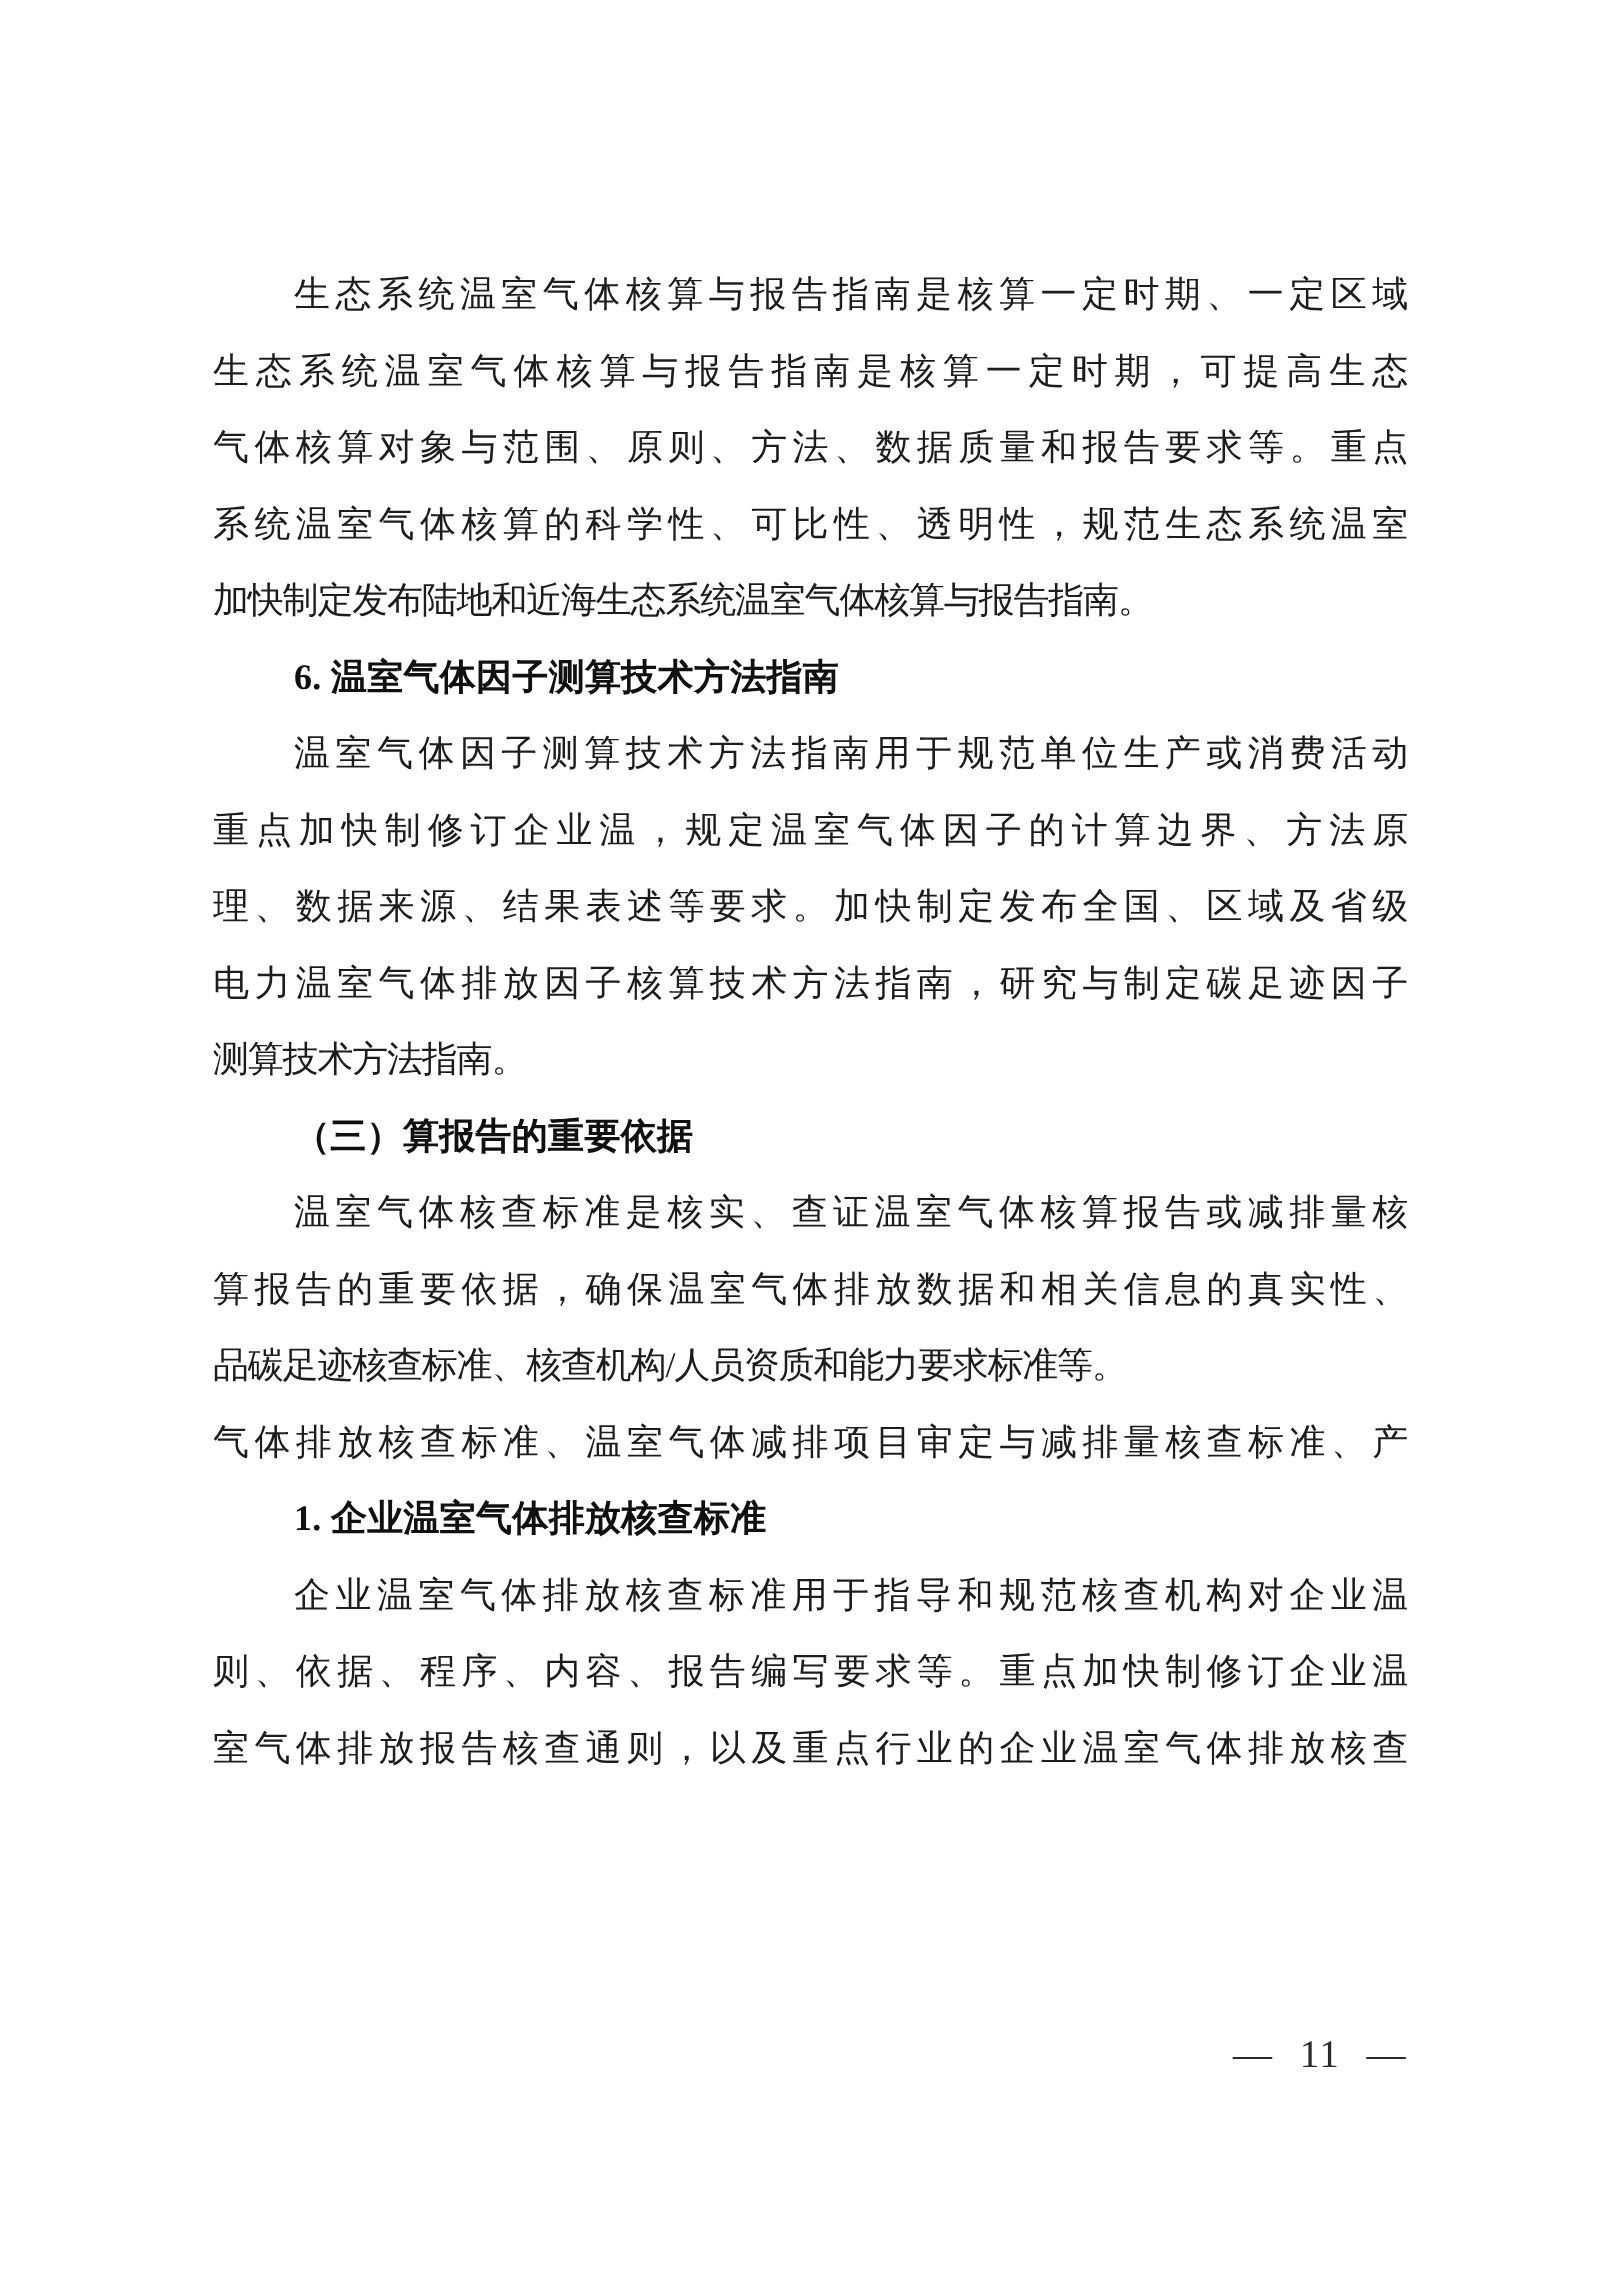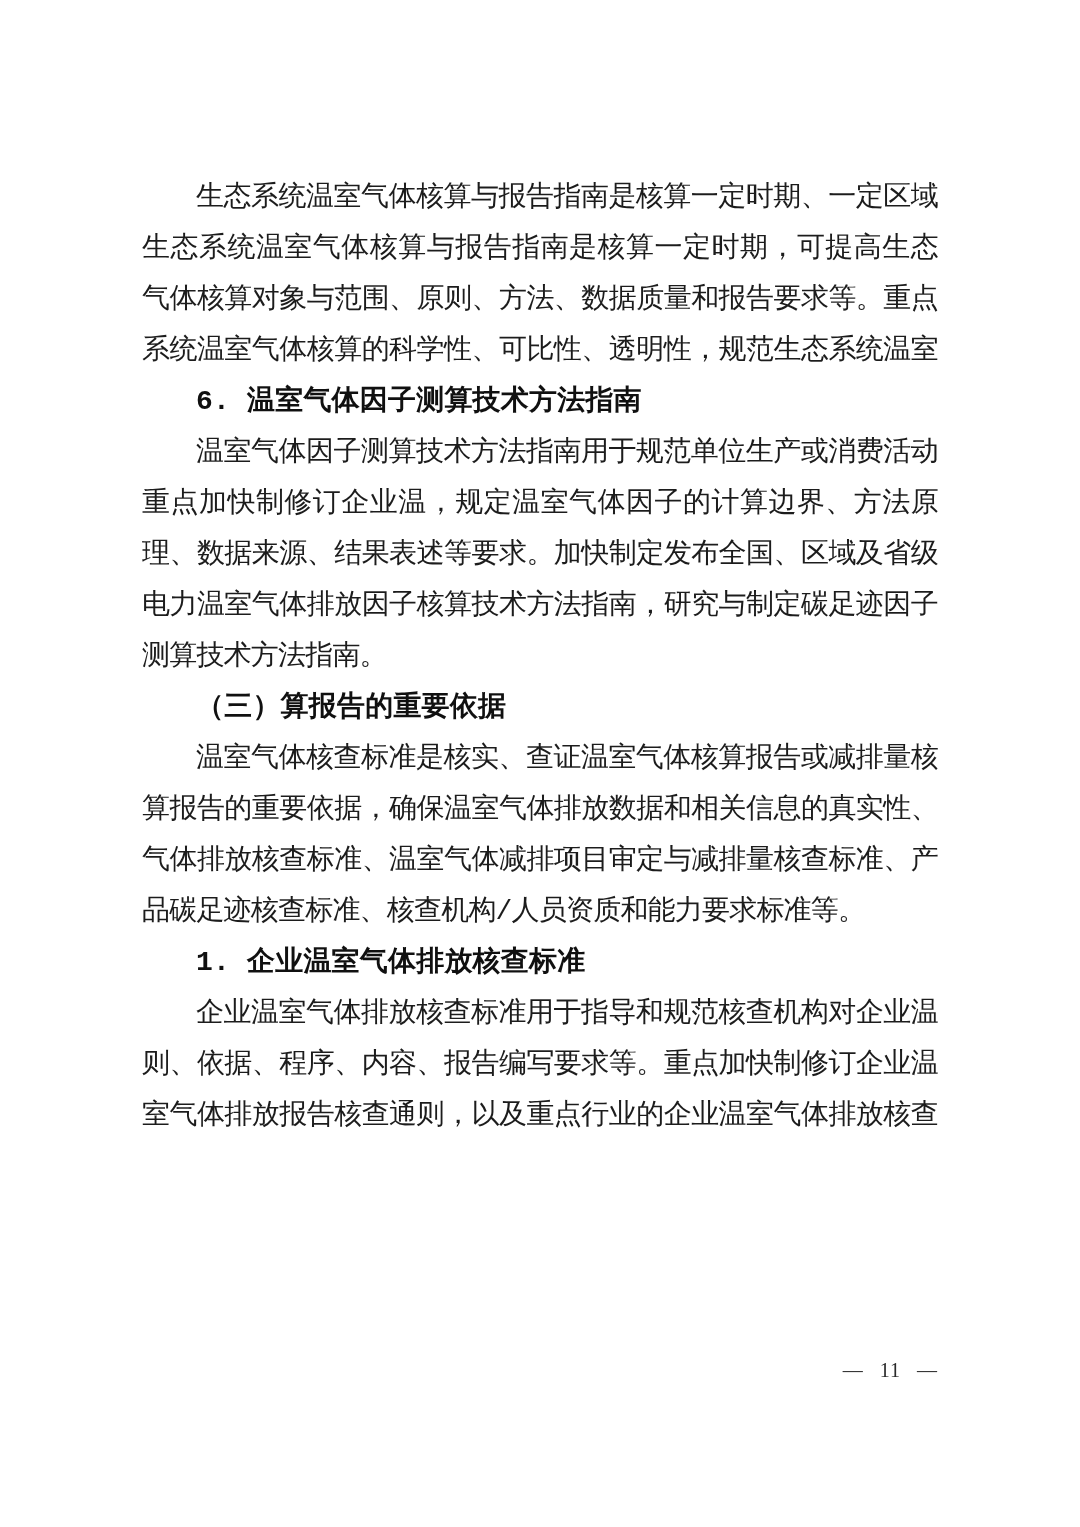--- a/index.html
+++ b/index.html
@@ -15,24 +15,23 @@
     height: 1527px;
     background: #ffffff;
     overflow: hidden;
   }
   .doc-body {
     position: absolute;
     left: 142px;
     top: 172px;
     width: 796px;
     color: #1c1c1c;
-    font-size: 28px;
+    font-size: 24px;
     line-height: 51px;
     letter-spacing: -0.8px;
-    font-family: Liberation Mono, monospace;
   }
   .block { width: 100%; }
   .line {
     min-height: 51px;
     text-align: left;
   }
   .line.fill {
     text-align: justify;
     text-align-last: justify;
     text-justify: inter-character;
@@ -40,57 +39,58 @@
   .line.indent { text-indent: 54px; }
   .block.heading .line {
     font-weight: 700;
     color: #101010;
     letter-spacing: 0.2px;
   }
   .page-footer {
     position: absolute;
     top: 1350px;
     right: 142px;
-    font-size: 20px;
+    font-size: 26px;
     line-height: 40px;
     color: #2a2a2a;
     letter-spacing: 1px;
     word-spacing: 10px;
     white-space: nowrap;
   }
 </style>
 </head>
 <body>
 
 <div class="page">
   <div class="doc-body">
       <div class="block paragraph">
         <div class="line indent fill">生态系统温室气体核算与报告指南是核算一定时期、一定区域</div>
         <div class="line fill">生态系统温室气体核算与报告指南是核算一定时期，可提高生态</div>
         <div class="line fill">气体核算对象与范围、原则、方法、数据质量和报告要求等。重点</div>
         <div class="line fill">系统温室气体核算的科学性、可比性、透明性，规范生态系统温室</div>
+        <div class="line">加快制定发布陆地和近海生态系统温室气体核算与报告指南。</div>
       </div>
       <div class="block heading">
         <div class="line indent">6. 温室气体因子测算技术方法指南</div>
       </div>
       <div class="block paragraph">
         <div class="line indent fill">温室气体因子测算技术方法指南用于规范单位生产或消费活动</div>
         <div class="line fill">重点加快制修订企业温，规定温室气体因子的计算边界、方法原</div>
         <div class="line fill">理、数据来源、结果表述等要求。加快制定发布全国、区域及省级</div>
         <div class="line fill">电力温室气体排放因子核算技术方法指南，研究与制定碳足迹因子</div>
         <div class="line">测算技术方法指南。</div>
       </div>
       <div class="block heading">
         <div class="line indent">（三）算报告的重要依据</div>
       </div>
       <div class="block paragraph">
         <div class="line indent fill">温室气体核查标准是核实、查证温室气体核算报告或减排量核</div>
         <div class="line fill">算报告的重要依据，确保温室气体排放数据和相关信息的真实性、</div>
+        <div class="line">品碳足迹核查标准、核查机构/人员资质和能力要求标准等。</div>
         <div class="line fill">气体排放核查标准、温室气体减排项目审定与减排量核查标准、产</div>
-        <div class="line">品碳足迹核查标准、核查机构/人员资质和能力要求标准等。</div>
       </div>
       <div class="block heading">
         <div class="line indent">1. 企业温室气体排放核查标准</div>
       </div>
       <div class="block paragraph">
         <div class="line indent fill">企业温室气体排放核查标准用于指导和规范核查机构对企业温</div>
         <div class="line fill">则、依据、程序、内容、报告编写要求等。重点加快制修订企业温</div>
         <div class="line fill">室气体排放报告核查通则，以及重点行业的企业温室气体排放核查</div>
       </div>
     </div>

